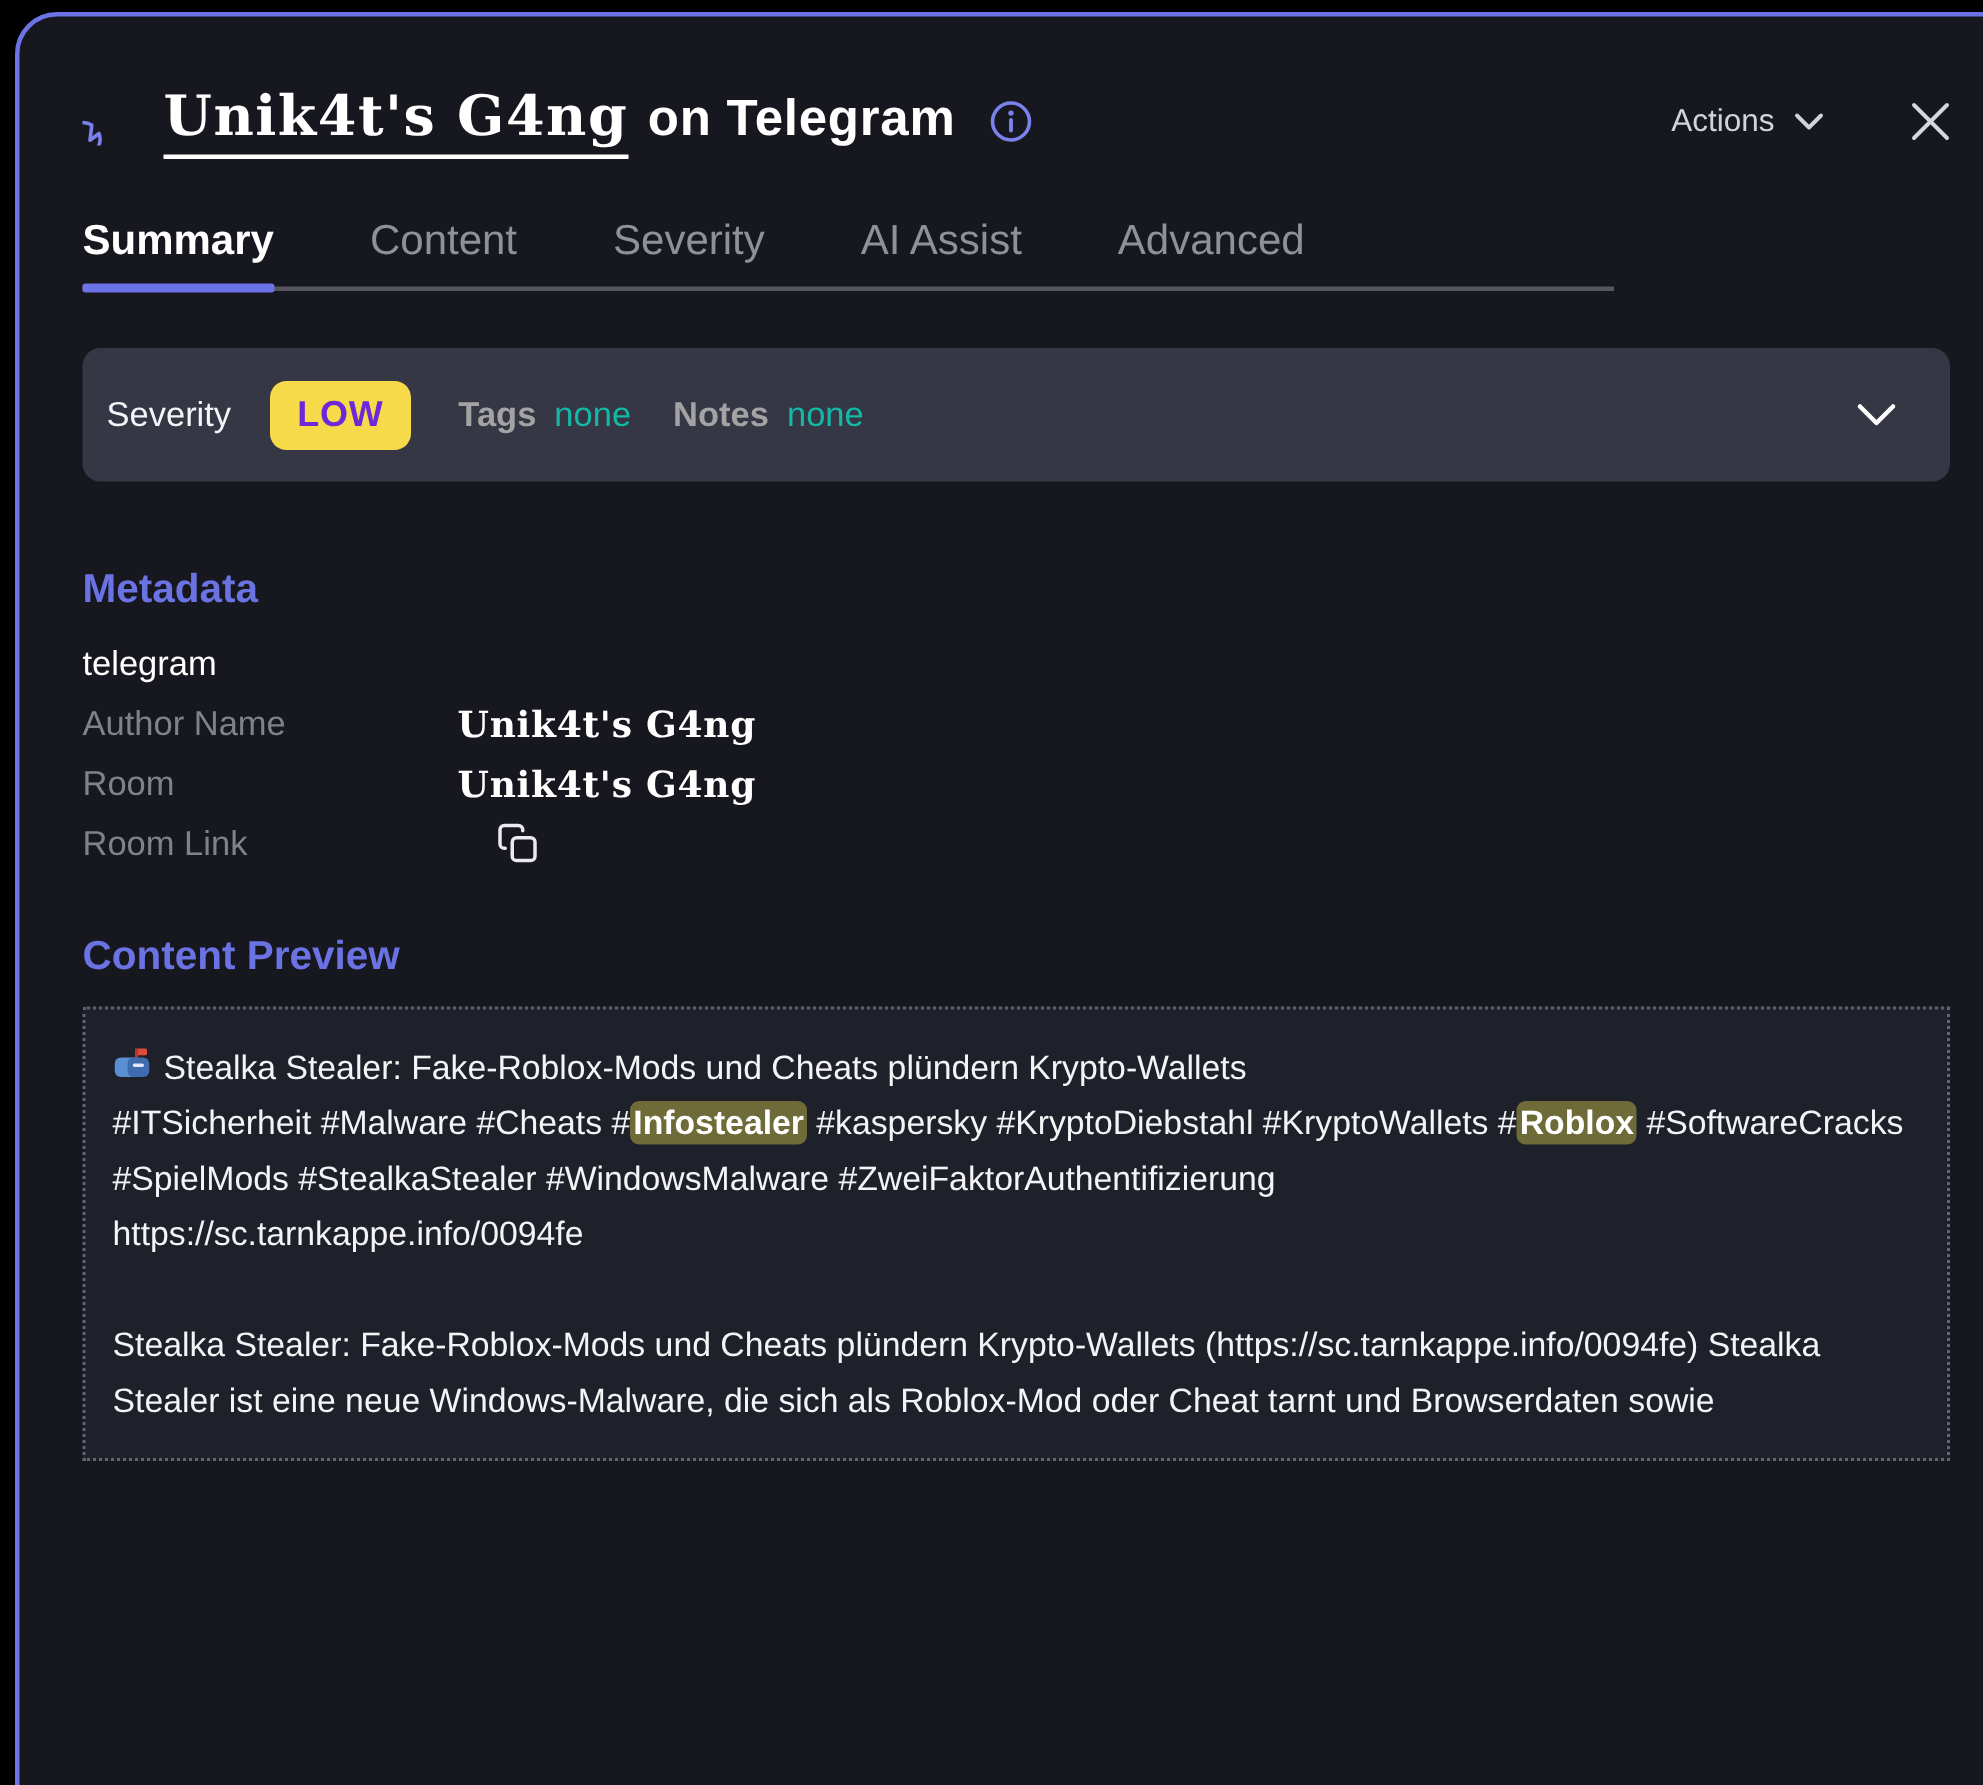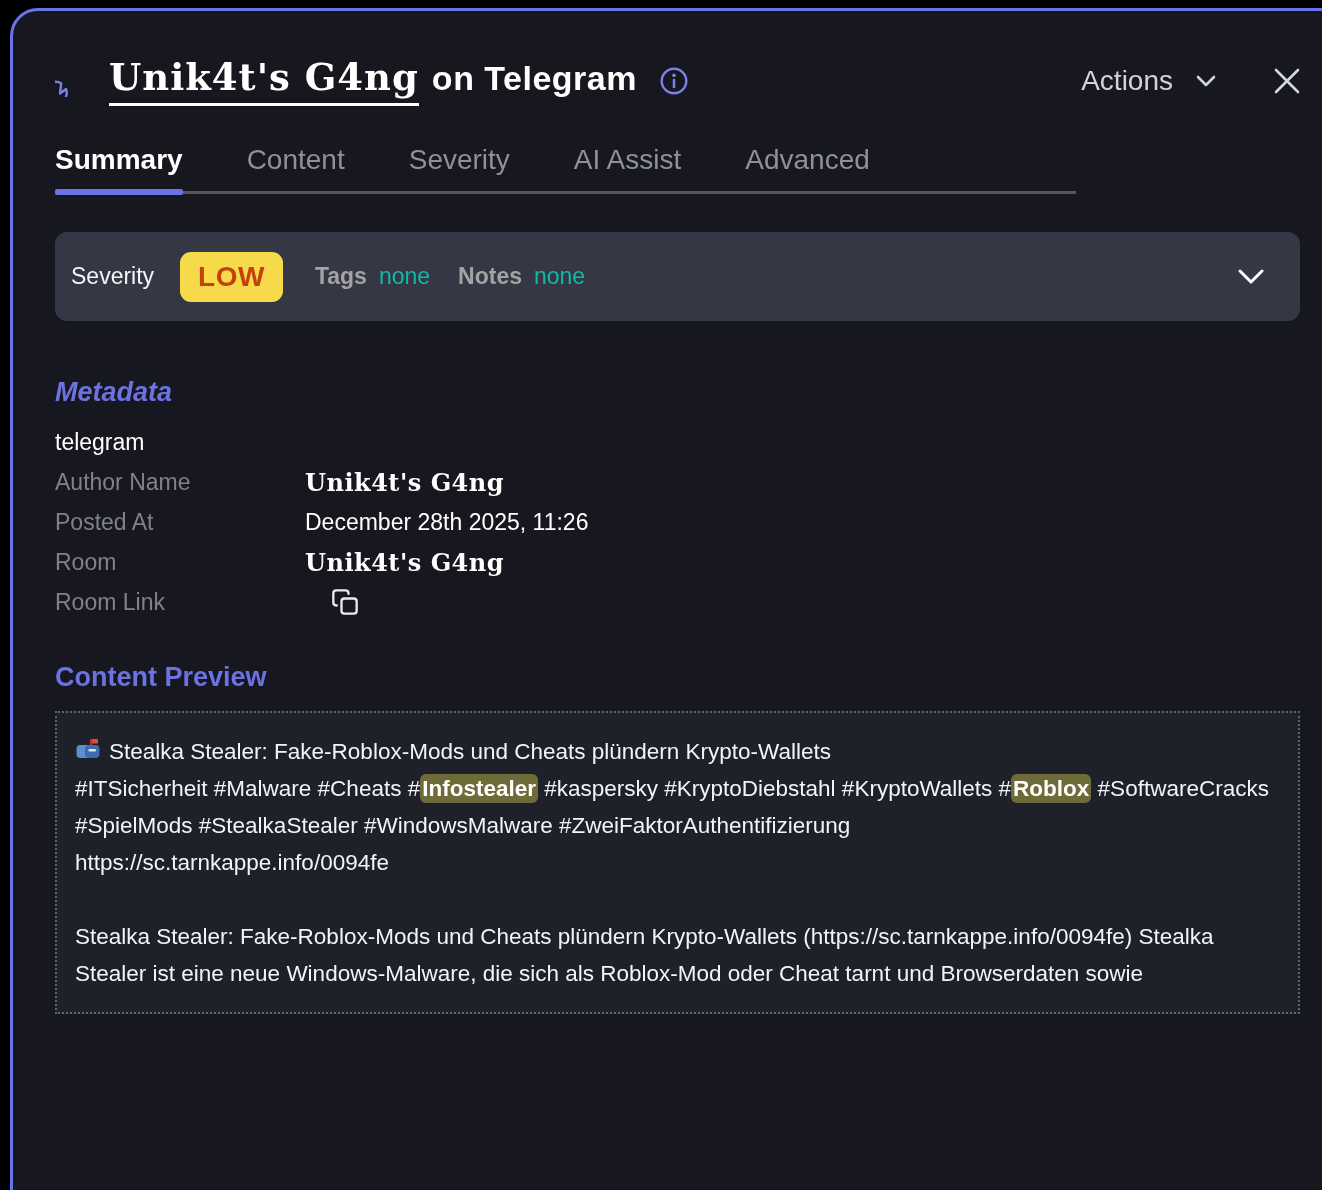--- a/index.html
+++ b/index.html
@@ -17,51 +17,51 @@
   .header { margin-top:44px; display:flex; align-items:center; width:1245px; }
   .chat-icon-wrap { width:32px; height:32px; margin-right:22px; flex:none; }
   .title { display:flex; align-items:baseline; color:#fff; font-weight:700; }
   .room-name {
     font-family:"DejaVu Serif", serif; font-size:37px; font-weight:700;
     border-bottom:3px solid #fff; padding-bottom:4px; letter-spacing:1px;
   }
   .title-suffix { font-size:34px; margin-left:13px; letter-spacing:0.5px; }
   .info-icon-wrap { width:30px; height:30px; margin-left:22px; flex:none; cursor:pointer; }
   .header-right { margin-left:auto; display:flex; align-items:center; gap:58px; }
-  .actions-btn { display:flex; align-items:center; gap:23px; color:#d2d3d9; font-size:28px; cursor:pointer; }
+  .actions-btn { display:flex; align-items:center; gap:13px; color:#d2d3d9; font-size:21px; cursor:pointer; }
   .close-btn { width:26px; height:26px; cursor:pointer; }
 
   
   .tabs { margin-top:38px; width:1021px; display:flex; gap:64px; border-bottom:3px solid #56565f; }
   .tab { font-size:28px; color:#8f909a; padding-bottom:15px; position:relative; cursor:pointer; white-space:nowrap; }
   .tab.active { color:#fff; font-weight:700; }
   .tab.active::after {
     content:""; position:absolute; left:0; right:0; bottom:-4px; height:6px;
     background:#6c73e6; border-radius:2px;
   }
 
   
   .sev-bar {
     margin-top:38px; width:1245px; height:89px; background:#353744;
     border-radius:12px; display:flex; align-items:center; padding-left:16px; cursor:pointer;
   }
   .sev-label { color:#f5f5f7; font-size:23px; }
   .sev-badge {
-    margin-left:26px; background:#f7da4a; color:#c2410c; font-weight:800;
-    font-size:28px; padding:9px 18px; border-radius:11px; letter-spacing:0.5px;
+    margin-left:26px; background:#f7da4a; color:#6d28d9; font-weight:800;
+    font-size:24px; padding:9px 18px; border-radius:11px; letter-spacing:0.5px;
   }
   .bar-key { color:#a3a3a3; font-size:23px; font-weight:700; }
   .bar-none { color:#14b8a6; font-size:23px; margin-left:12px; }
   .tags-key { margin-left:32px; }
   .notes-key { margin-left:28px; }
   .sev-chevron { margin-left:auto; margin-right:36px; width:26px; height:16px; }
 
   
   .section-title { color:#6b72e2; font-size:27px; font-weight:600; }
-  .meta-title { margin-top:56px;font-style:italic; }
+  .meta-title { margin-top:56px; }
   .meta-rows { margin-top:14px; }
   .meta-row { display:flex; align-items:center; height:40px; }
   .meta-label { width:250px; color:#80818b; font-size:23px; flex:none; }
   .meta-value { color:#fff; font-size:23px; display:flex; align-items:center; }
   .fraktur { font-family:"DejaVu Serif", serif; font-weight:700; font-size:24px; letter-spacing:0.5px; }
   .copy-btn { width:28px; height:28px; margin-left:26px; cursor:pointer; }
 
   
   .cp-title { margin-top:40px; }
   .preview-box {
@@ -143,24 +143,20 @@
     <h2 class="section-title meta-title">Metadata</h2>
     <div class="meta-rows">
       <div class="meta-row">
         <span class="meta-value">telegram</span>
       </div>
       <div class="meta-row">
         <span class="meta-label">Author Name</span>
         <span class="meta-value fraktur">Unik4t's G4ng</span>
       </div>
       <div class="meta-row">
-        <span class="meta-label">Posted At</span>
-        <span class="meta-value">December 28th 2025, 11:26</span>
-      </div>
-      <div class="meta-row">
         <span class="meta-label">Room</span>
         <span class="meta-value fraktur">Unik4t's G4ng</span>
       </div>
       <div class="meta-row">
         <span class="meta-label">Room Link</span>
         <span class="copy-btn">
           <svg viewBox="0 0 24 24" width="28" height="28" fill="none" stroke="#eceaf0" stroke-width="2" stroke-linecap="round" stroke-linejoin="round">
             <rect x="9" y="9" width="13" height="13" rx="2.5"></rect>
             <path d="M5 15 H4.5 A2.5 2.5 0 0 1 2 12.5 v-8 A2.5 2.5 0 0 1 4.5 2 h8 A2.5 2.5 0 0 1 15 4.5 V5"></path>
           </svg>

